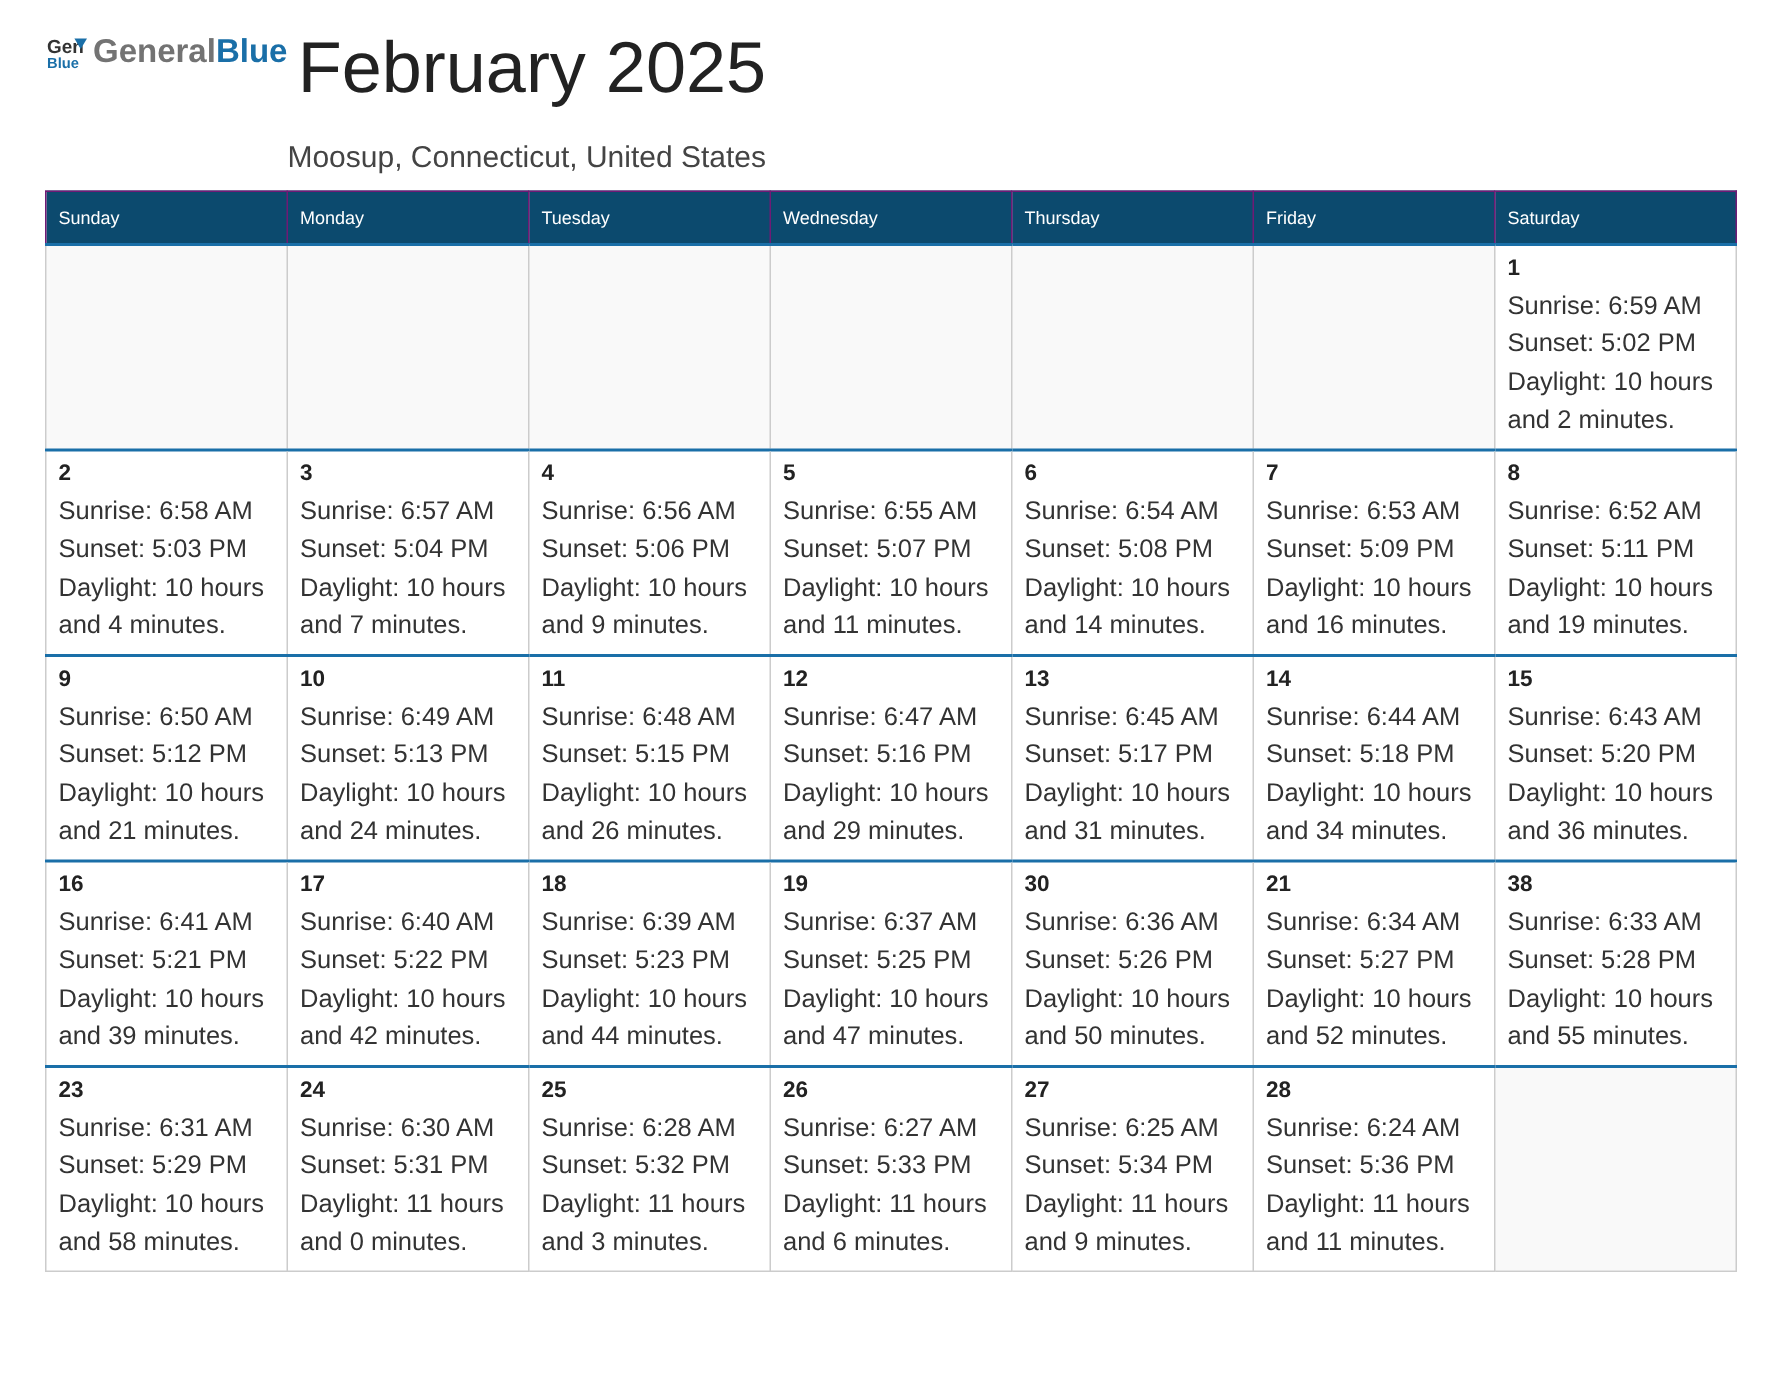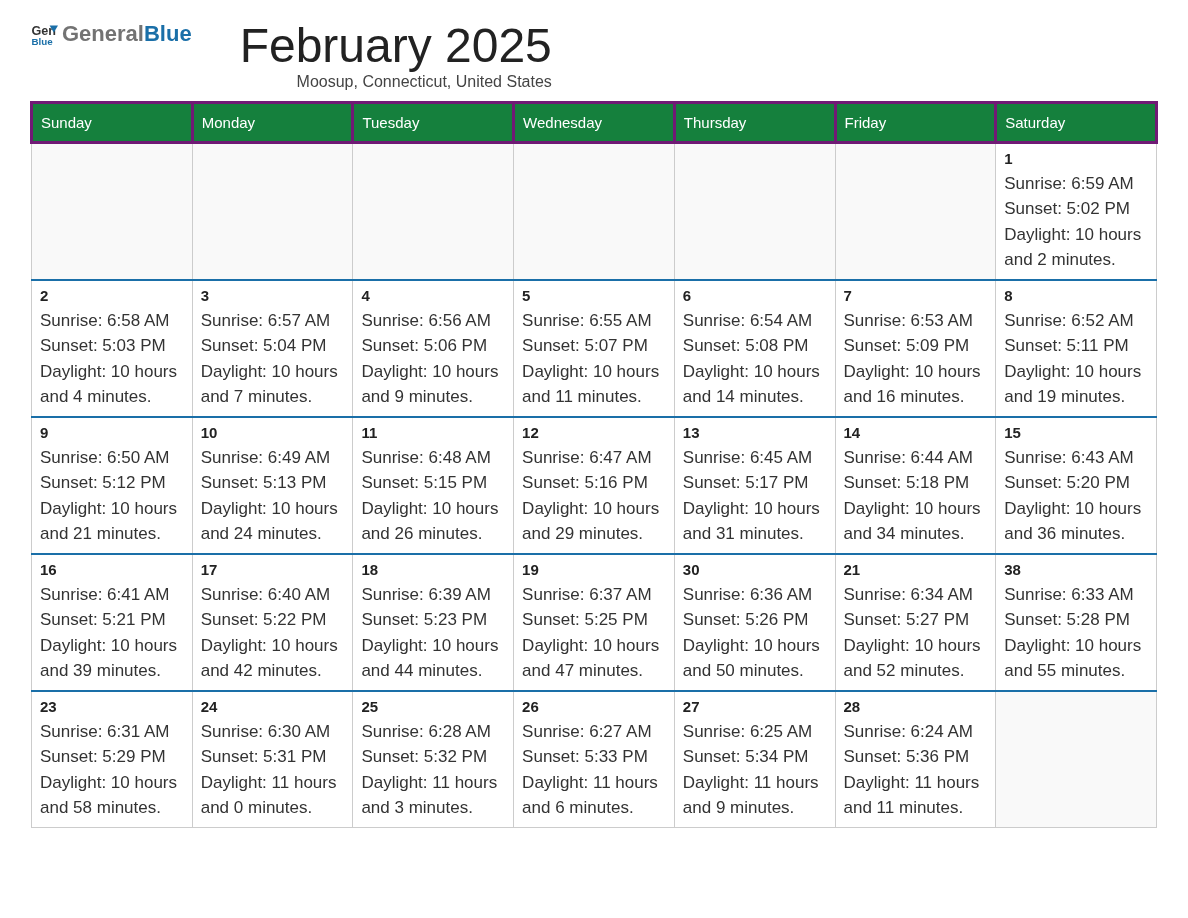--- a/index.html
+++ b/index.html
@@ -36,40 +36,39 @@
       height: 28px;
     }
     .title-section {
       text-align: right;
     }
     .month-title {
       font-size: 48px;
       font-weight: normal;
       color: #222;
       line-height: 1.1;
-      margin-left: 48px;
     }
     .location {
-      font-size: 16px;
+      font-size: 20px;
       color: #444;
-      margin-top: 0;
+      margin-top: 21px;
     }
     .calendar {
       width: 100%;
       border-collapse: collapse;
       margin-top: 10px;
     }
     .calendar th {
-      background-color: #15803d;
+      background-color: #0c4a6e;
       color: #fff;
       padding: 10px 8px;
       text-align: left;
-      font-size: 15px;
+      font-size: 12px;
       font-weight: normal;
-      border: 3px solid #701a75;
+      border: 1px solid #701a75;
     }
     .calendar td {
       vertical-align: top;
       border: 1px solid #ccc;
       padding: 6px 8px;
       width: calc(100% / 7);
       min-height: 110px;
       height: 130px;
     }
     .day-number {

